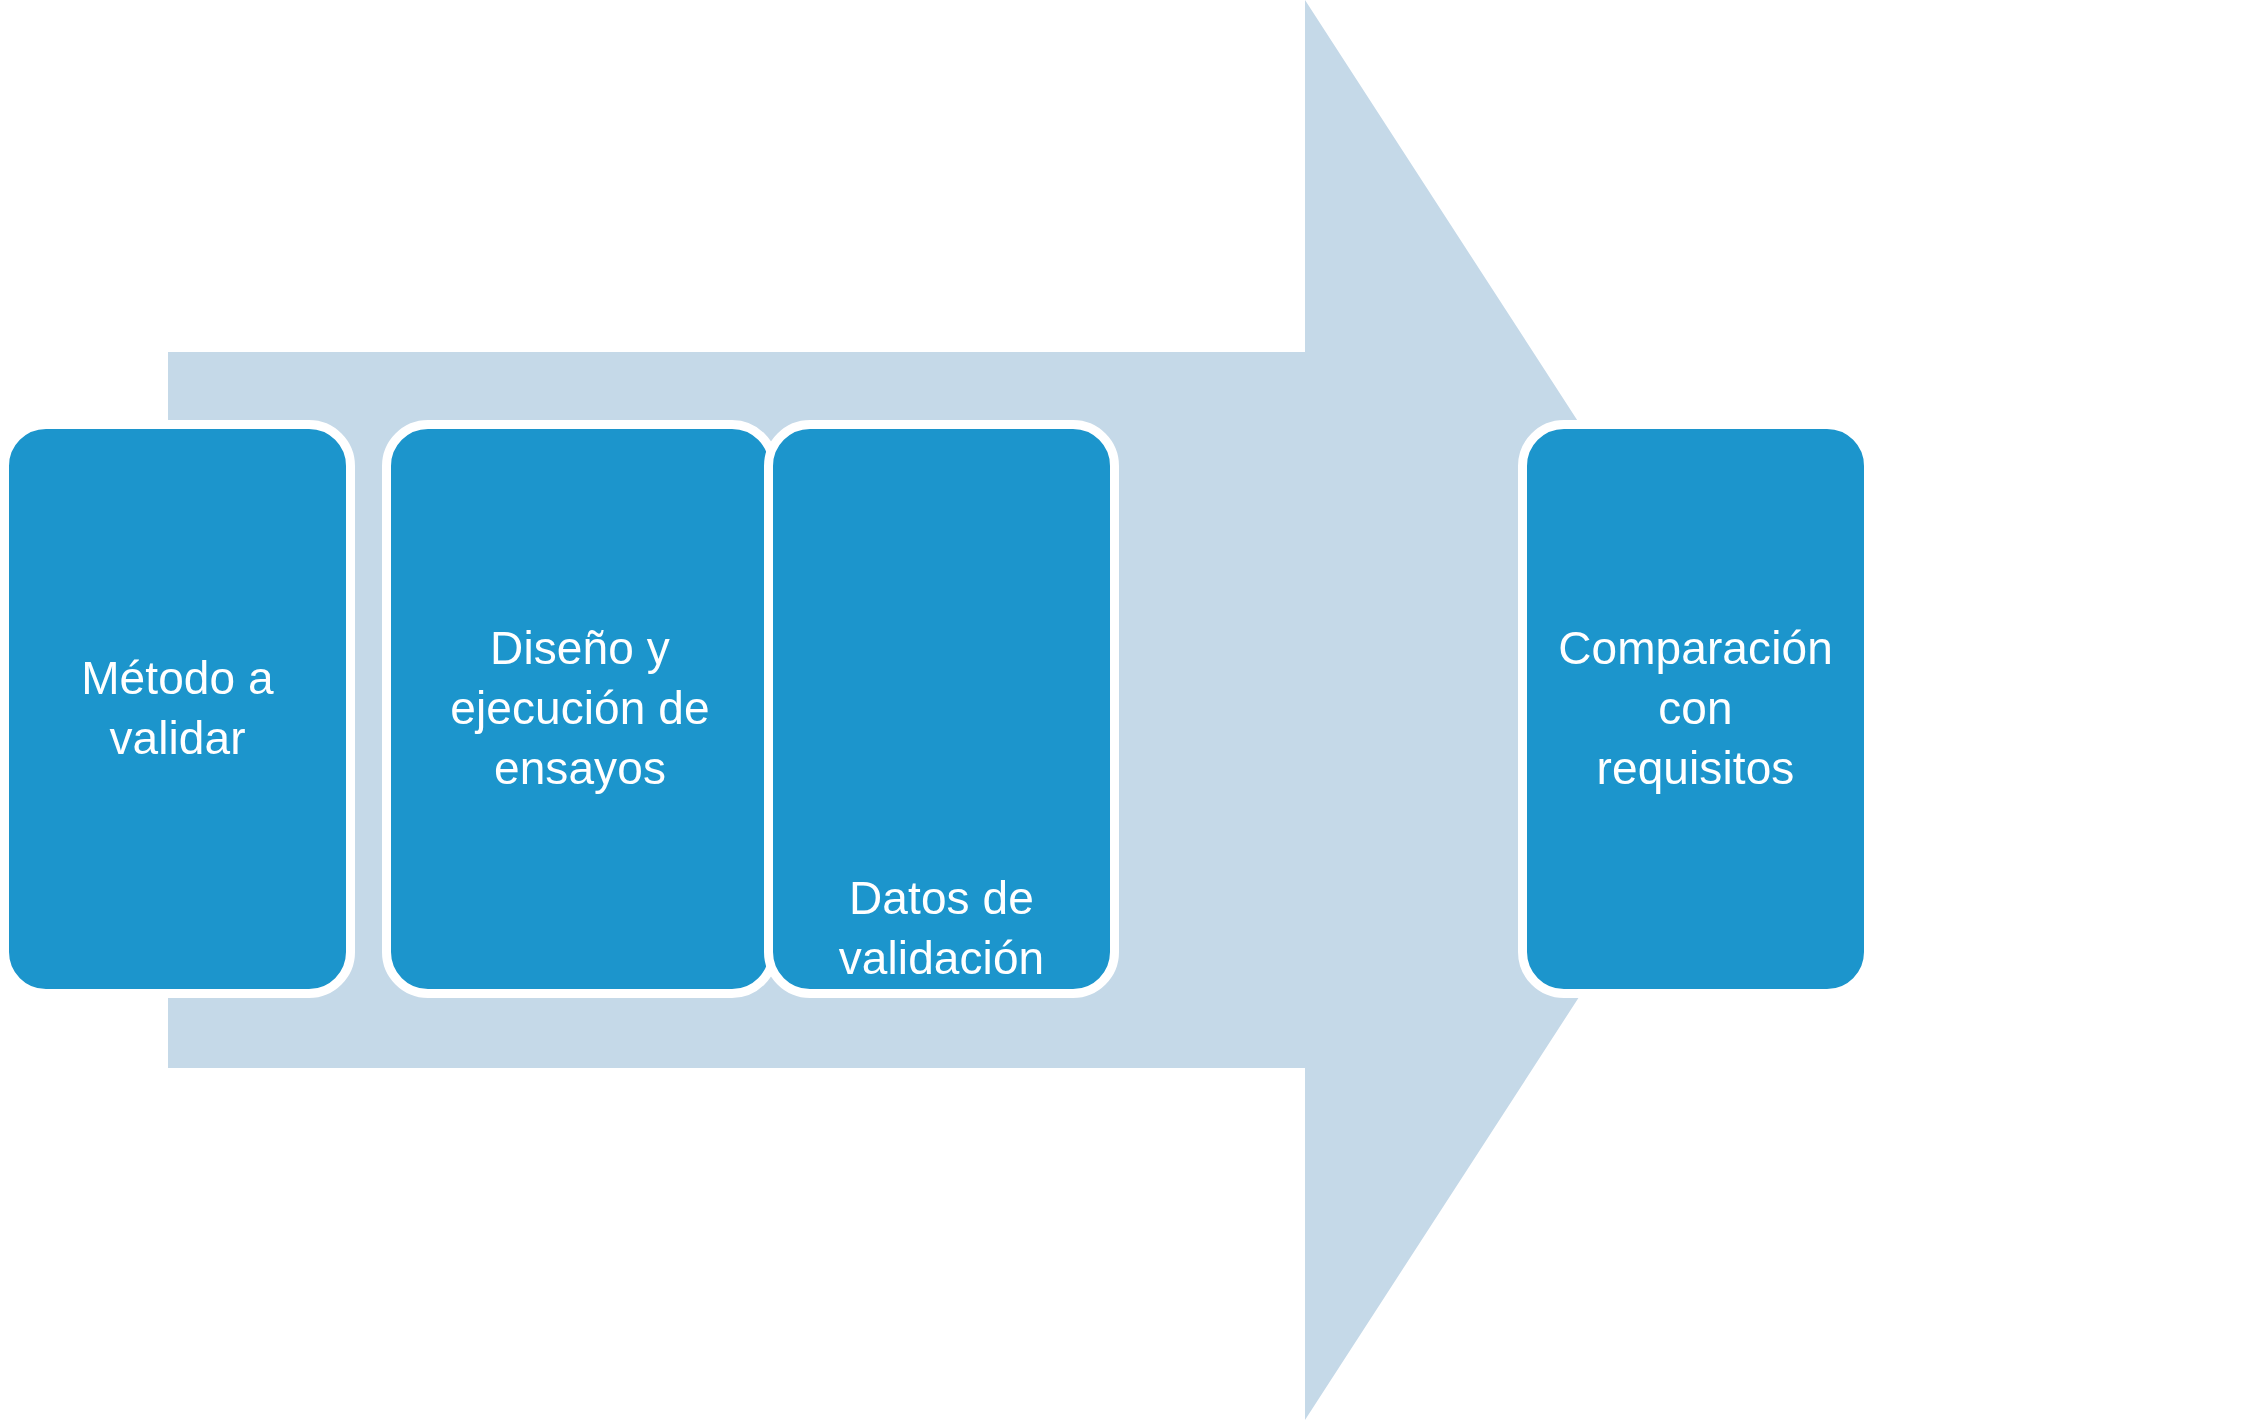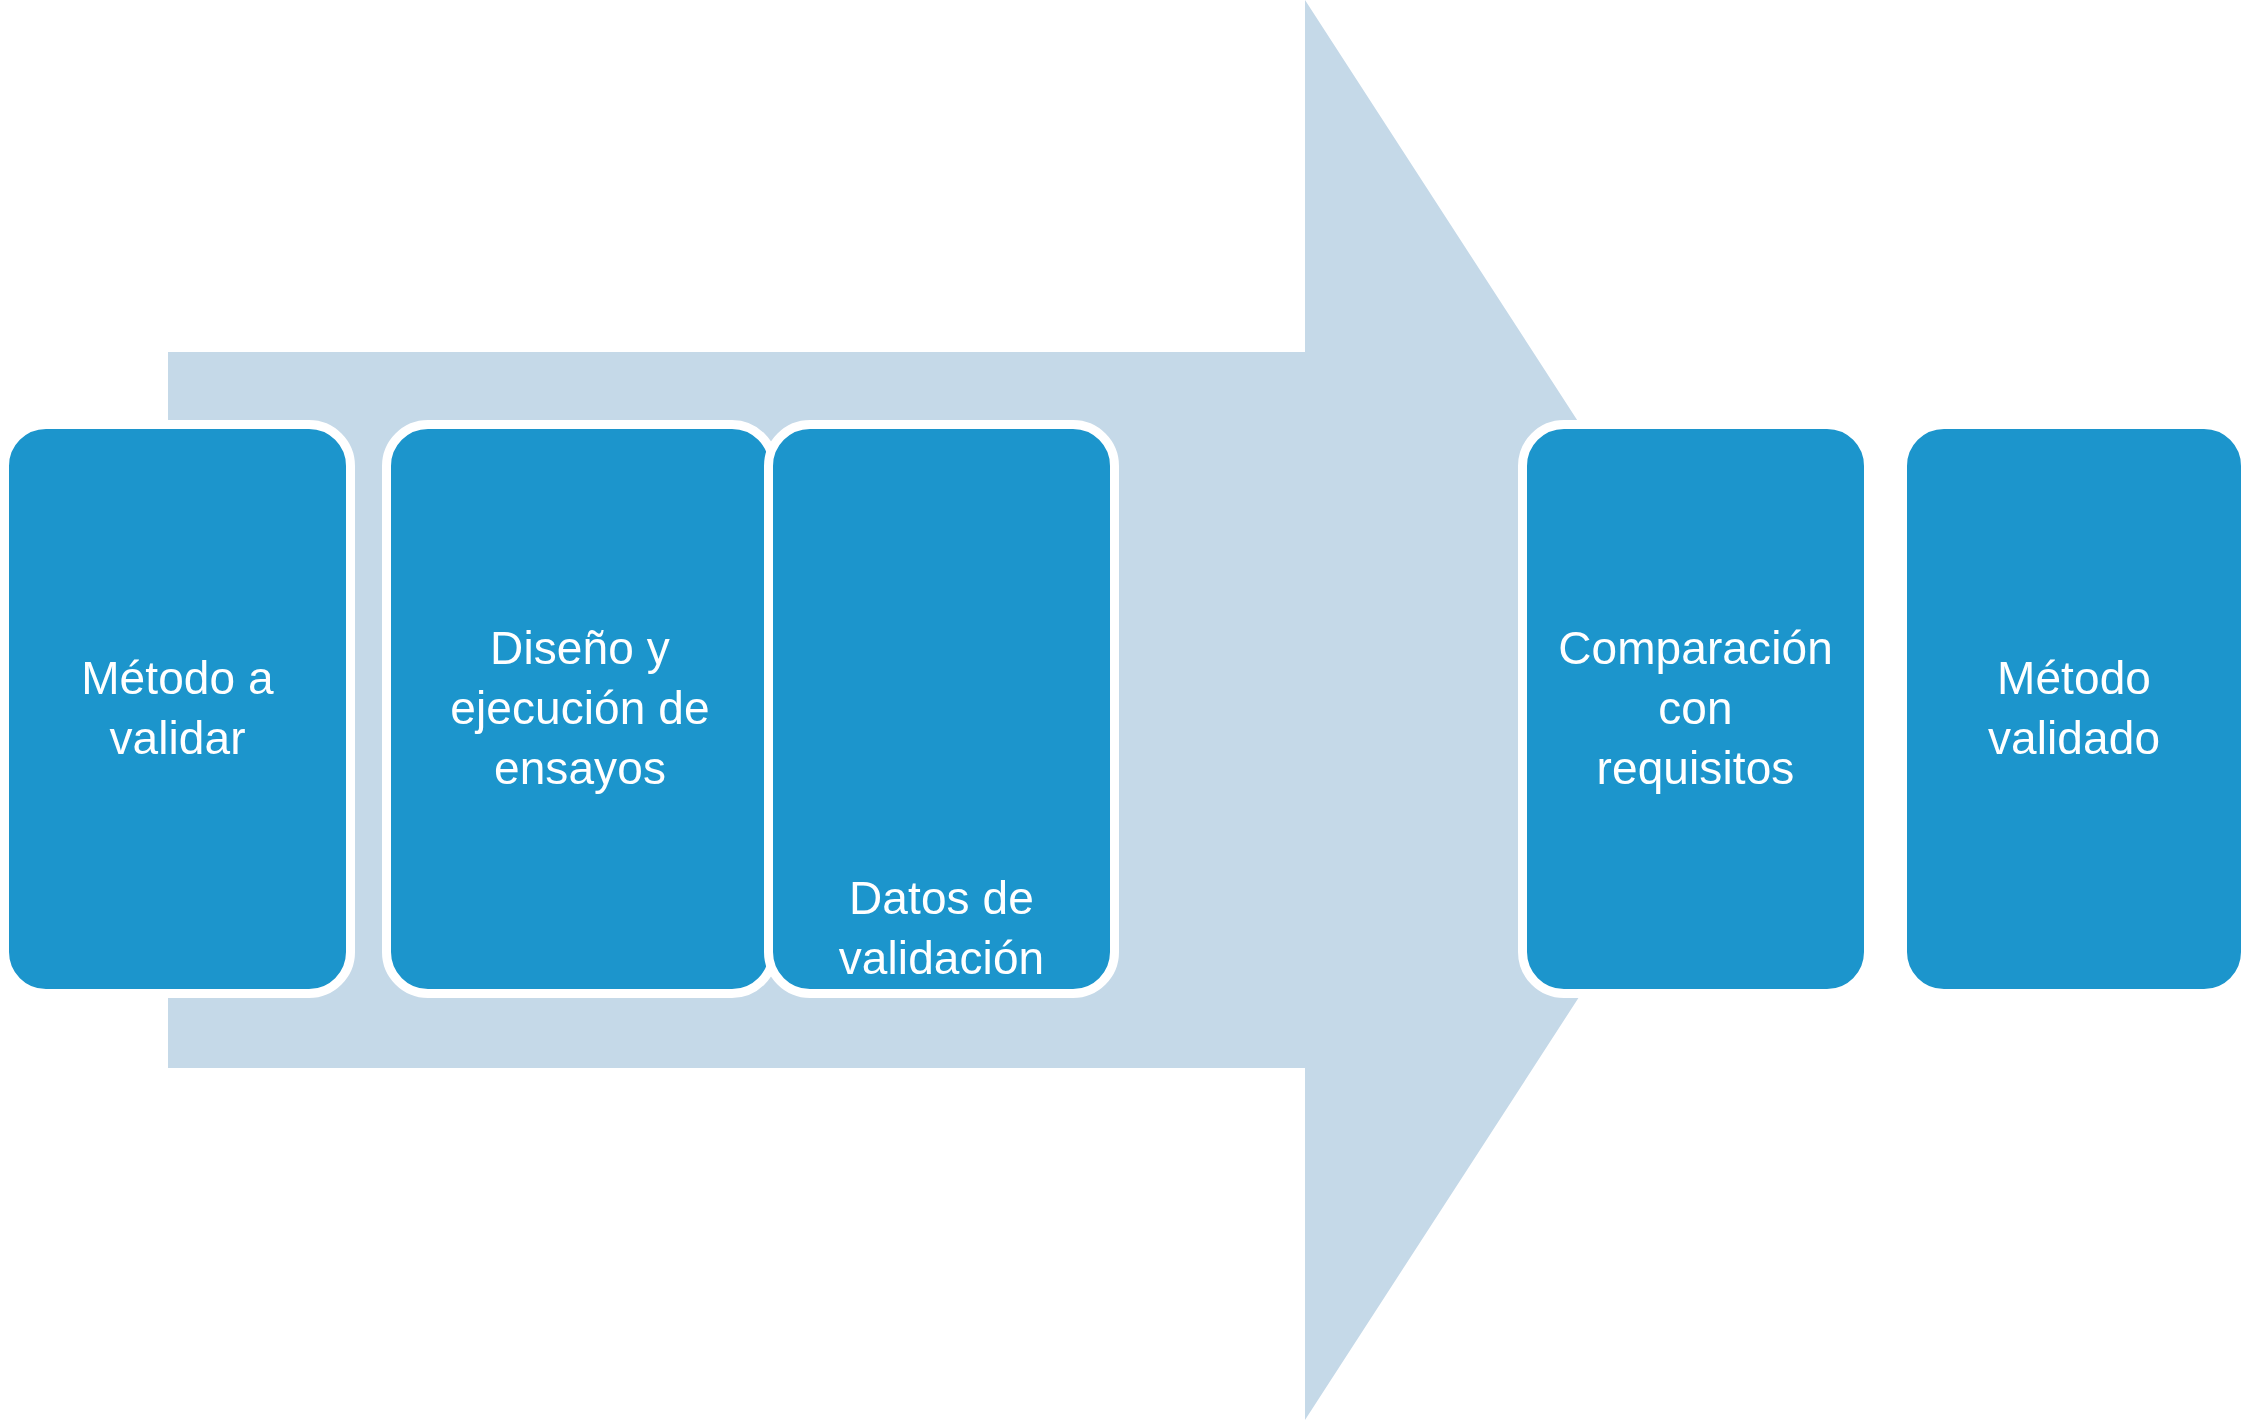--- a/index.html
+++ b/index.html
@@ -83,19 +83,15 @@
 validación</span>
     </div>
 
 
     <div class="step-box" style="left:1518px; width:355px;">
       <span class="step-label">Comparación
 con
 requisitos</span>
     </div>
 
-    <div class="step-box" style="left:1898px; width:352px;">
-      <span class="step-label">Método
-validado</span>
-    </div>
 
   </div>
 </div>
 
 </body></html>

